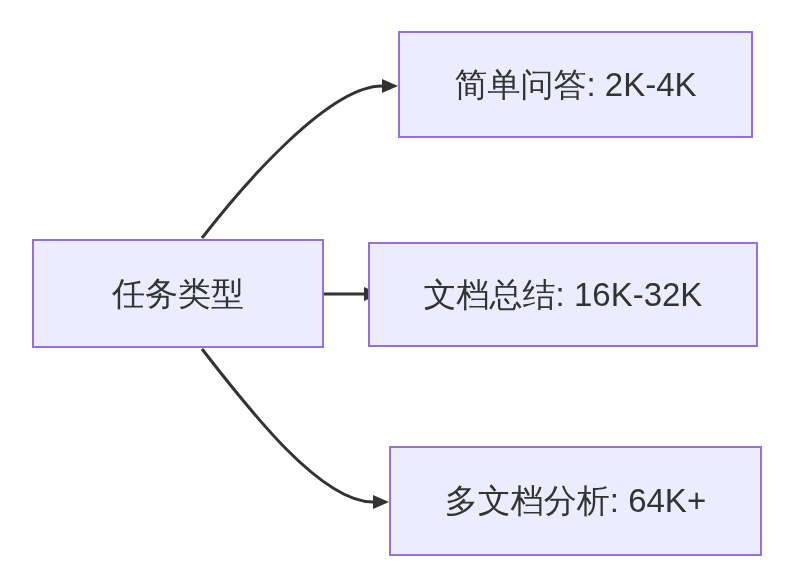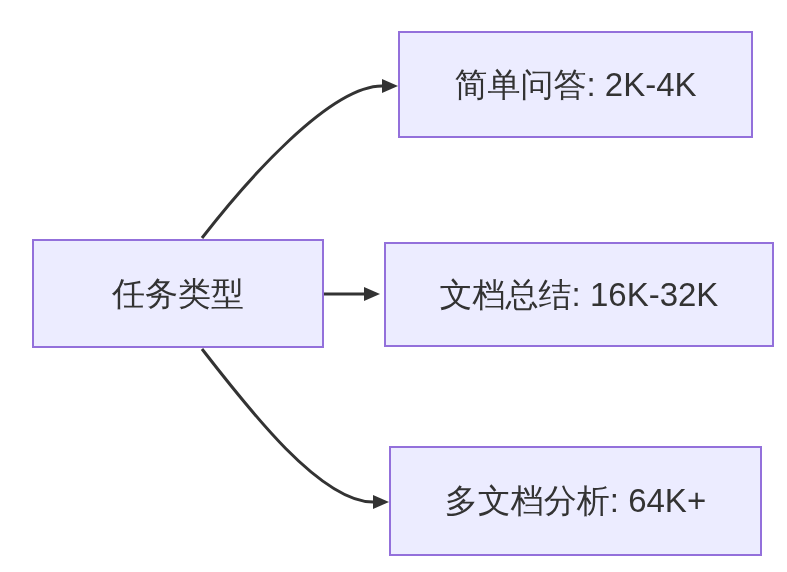--- a/index.html
+++ b/index.html
@@ -32,21 +32,21 @@
     align-items: center;
     justify-content: center;
     font-size: 33px;
     line-height: 1.2;
     color: #333333;
     white-space: nowrap;
     text-align: center;
   }
   .node-task    { left: 32px;  top: 239px; width: 292px; height: 109px; }
   .node-qa      { left: 398px; top: 31px;  width: 355px; height: 107px; text-align: center; }
-  .node-doc     { left: 384px; top: 242px; width: 390px; height: 105px; }
+  .node-doc     { left: 368px; top: 242px; width: 390px; height: 105px; }
   .node-multi   { left: 389px; top: 446px; width: 373px; height: 110px; }
   .edge {
     fill: none;
     stroke: #333333;
     stroke-width: 3px;
   }
 </style>
 </head>
 <body>
 

